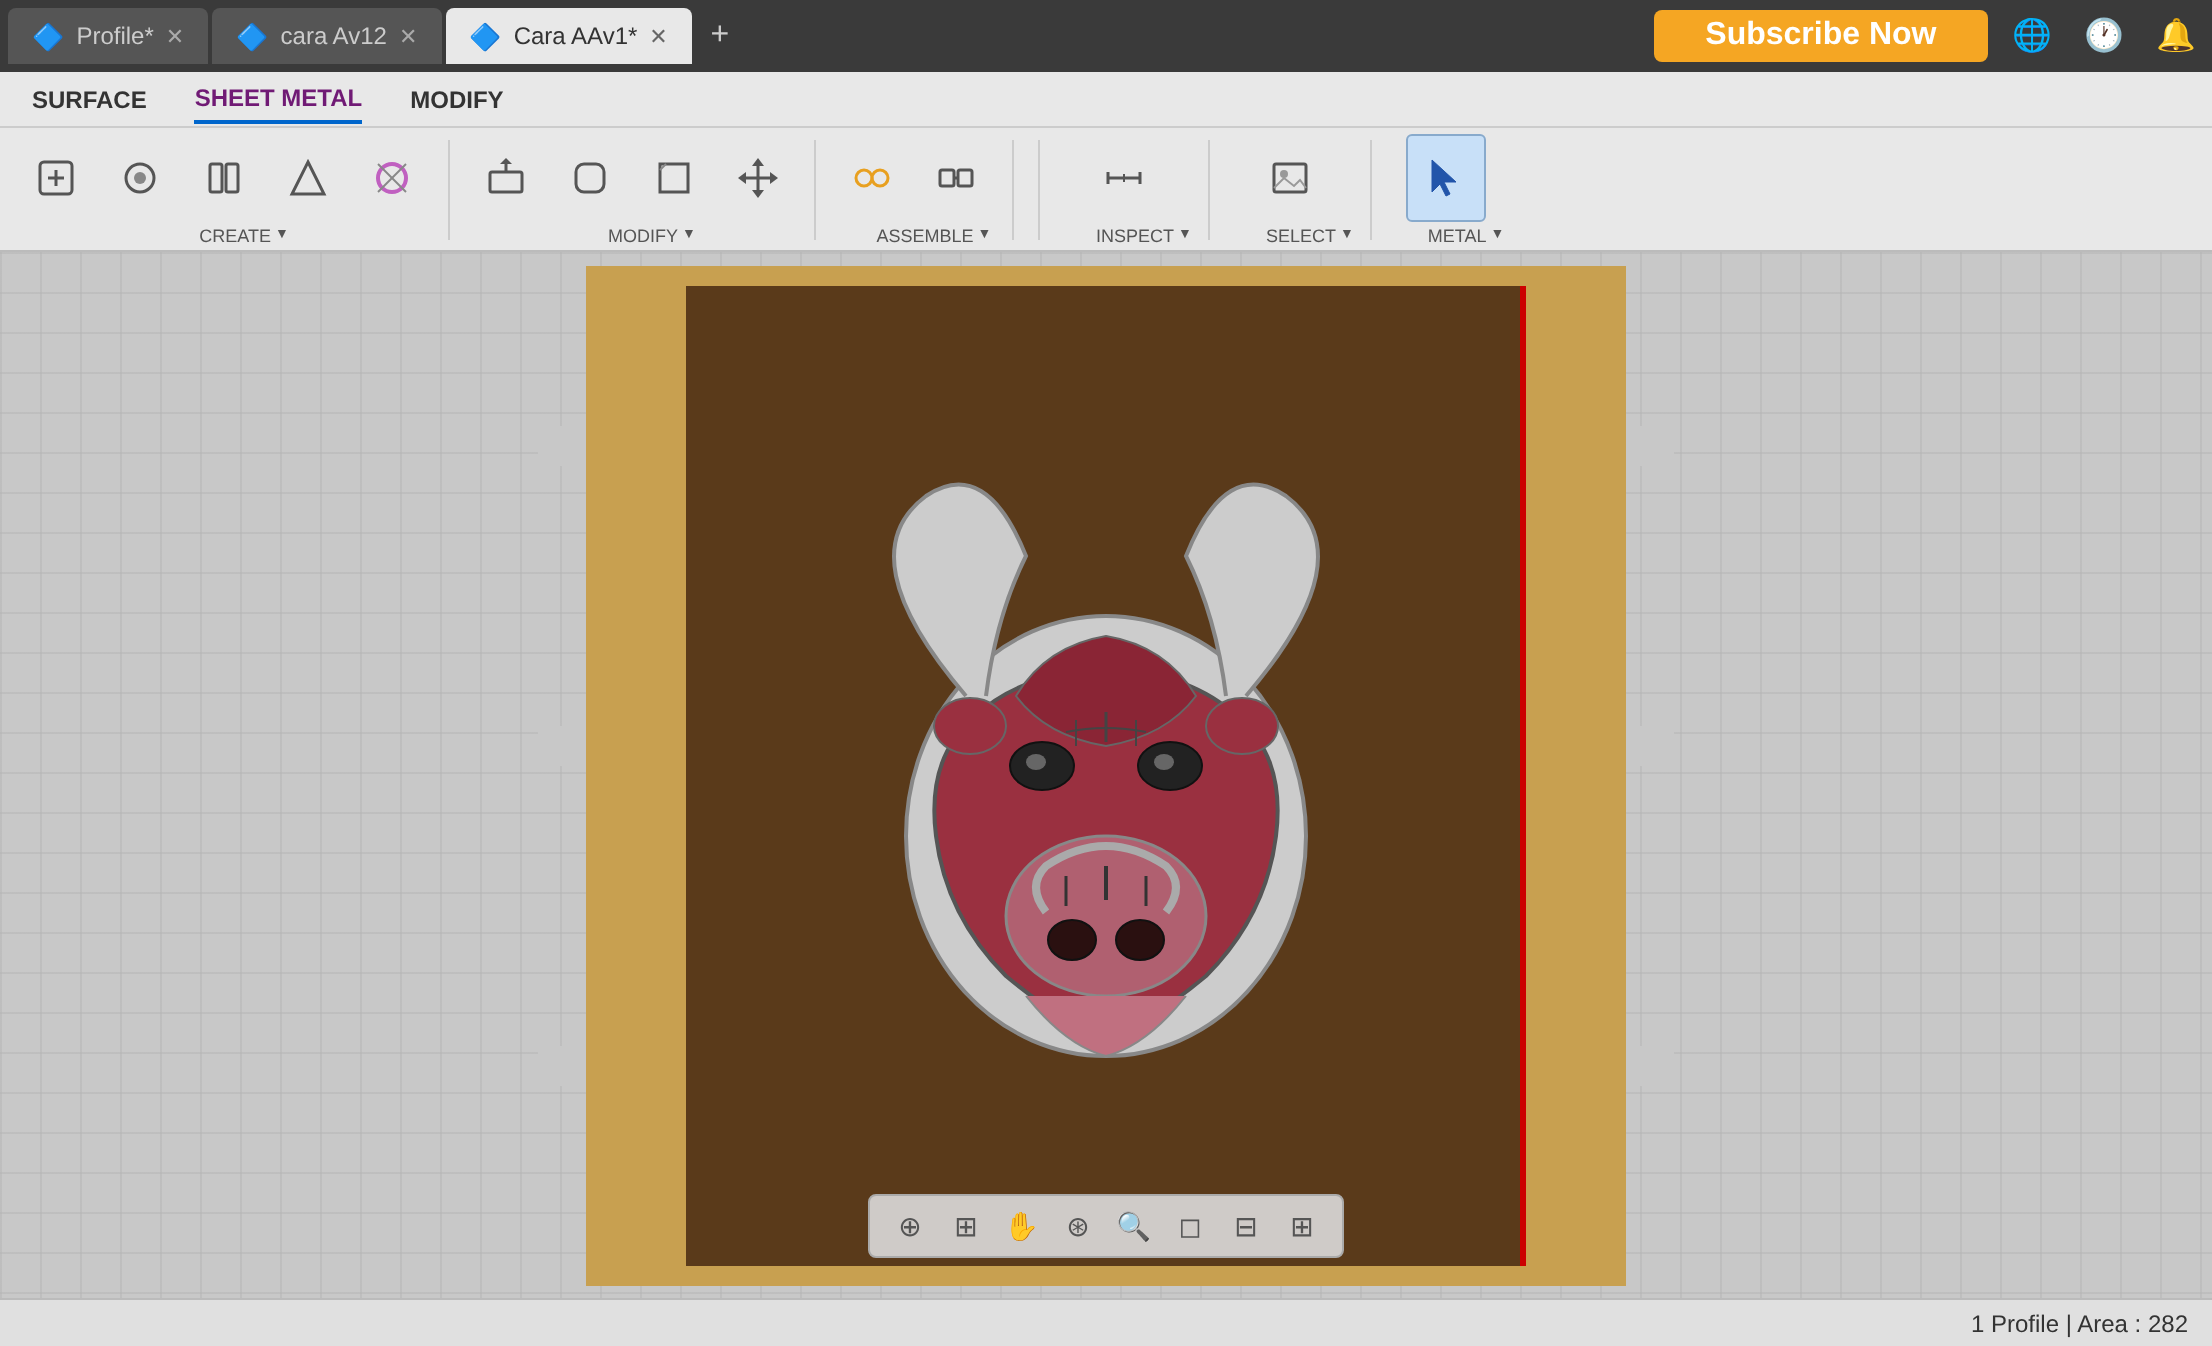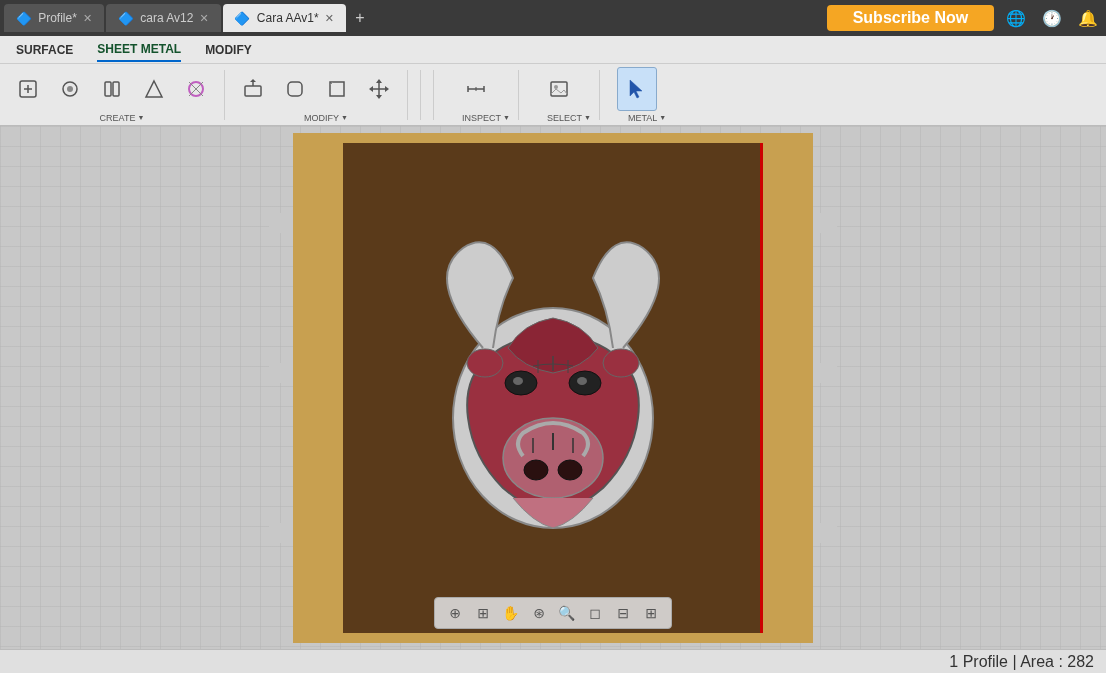--- a/index.html
+++ b/index.html
@@ -79,21 +79,21 @@
     }
     .toolbar-nav-item {
       font-size: 12px;
       font-weight: bold;
       color: #333;
       cursor: pointer;
       padding: 4px 0;
     }
     .toolbar-nav-item.active {
       border-bottom: 2px solid #0066cc;
-      color: #14532d;
+      color: #701a75;
     }
 
     
     .main-toolbar {
       background: #e8e8e8;
       height: 62px;
       display: flex;
       align-items: center;
       padding: 0 8px;
       gap: 4px;
@@ -257,21 +257,21 @@
 
     
     .status-bar {
       height: 24px;
       background: #e0e0e0;
       border-top: 1px solid #bbb;
       display: flex;
       align-items: center;
       justify-content: flex-end;
       padding: 0 12px;
-      font-size: 16px;
+      font-size: 12px;
       color: #333;
     }
 
     .app-wrapper {
       display: flex;
       flex-direction: column;
       height: 673px;
     }
     .content-area {
       display: flex;
@@ -392,20 +392,41 @@
         </button>
       </div>
       <div class="toolbar-label">
         <span>MODIFY</span>
         <span class="arrow">▼</span>
       </div>
     </div>
 
     <div class="toolbar-divider"></div>
 
+    <div class="toolbar-group">
+      <div class="toolbar-group-buttons">
+        <button class="toolbar-btn">
+          <svg width="22" height="22" viewBox="0 0 22 22">
+              <circle cx="7" cy="11" r="4" fill="none" stroke="#e8a020" stroke-width="1.5"></circle>
+              <circle cx="15" cy="11" r="4" fill="none" stroke="#e8a020" stroke-width="1.5"></circle>
+            </svg>
+        </button>
+        <button class="toolbar-btn">
+          <svg width="22" height="22" viewBox="0 0 22 22">
+              <rect x="3" y="7" width="7" height="8" rx="1" fill="none" stroke="#555" stroke-width="1.5"></rect>
+              <rect x="12" y="7" width="7" height="8" rx="1" fill="none" stroke="#555" stroke-width="1.5"></rect>
+              <line x1="10" y1="11" x2="12" y2="11" stroke="#555" stroke-width="1.5"></line>
+            </svg>
+        </button>
+      </div>
+      <div class="toolbar-label">
+        <span>ASSEMBLE</span>
+        <span class="arrow">▼</span>
+      </div>
+    </div>
 
     <div class="toolbar-divider"></div>
 
 
     <div class="toolbar-divider"></div>
 
     <div class="toolbar-group">
       <div class="toolbar-group-buttons">
         <button class="toolbar-btn">
           <svg width="22" height="22" viewBox="0 0 22 22">

